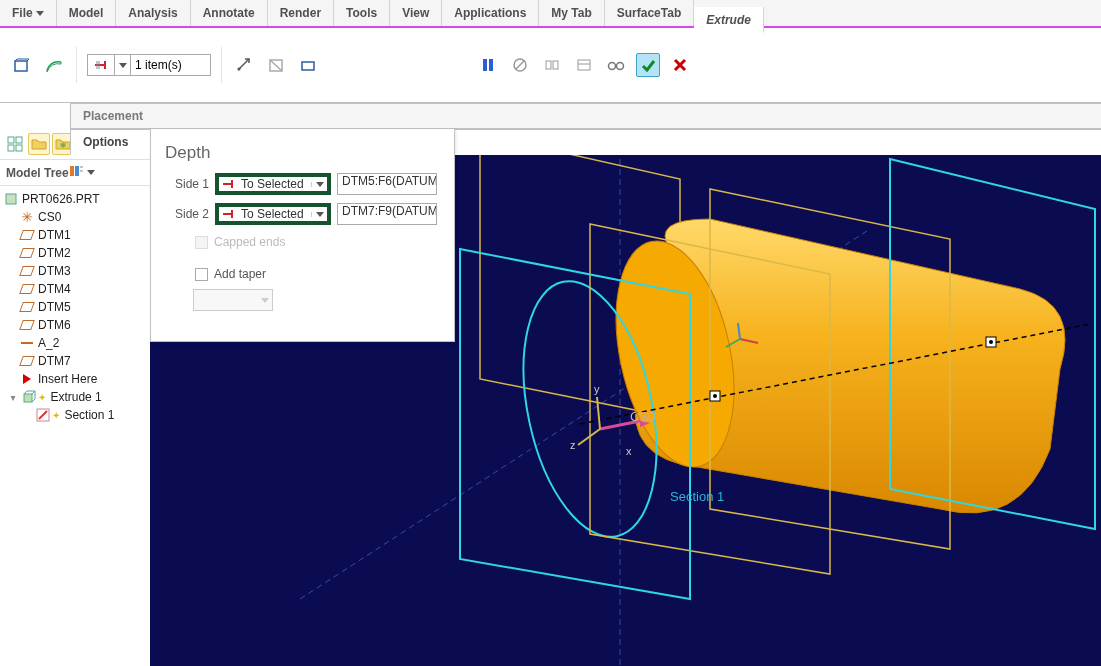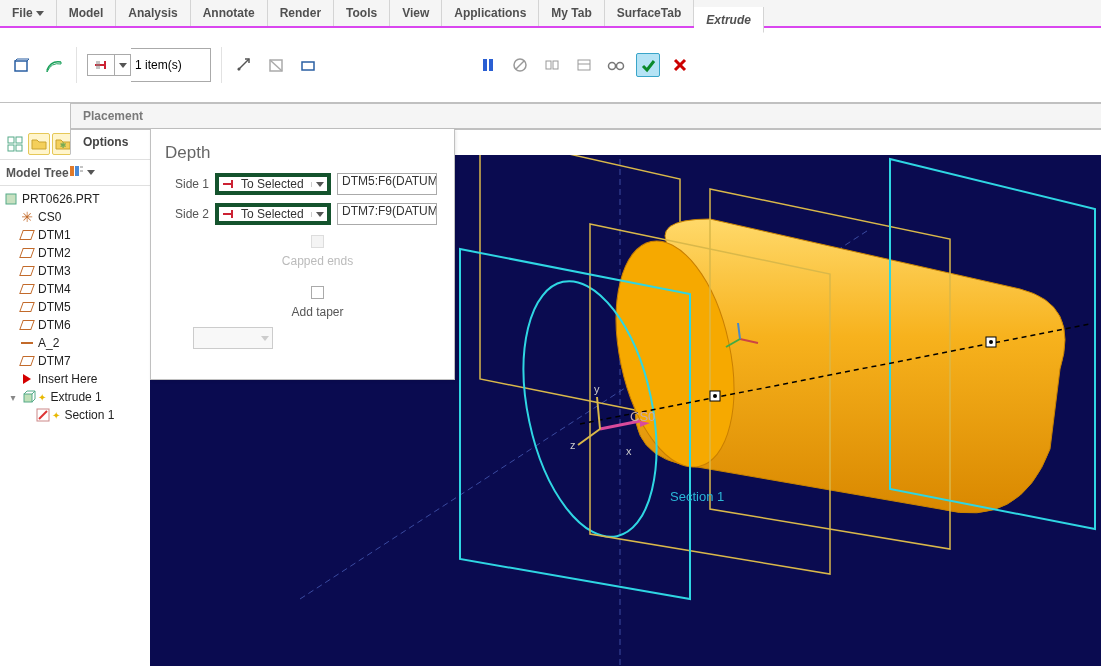--- a/index.html
+++ b/index.html
@@ -11,21 +11,21 @@
   .menubar .tab.file { display: flex; align-items: center; gap: 3px; }
   .menubar .tab.active { background: #fff; font-style: italic; border-bottom: 1px solid #fff; position: relative; top: 7px; }
   .caret-down { width: 0; height: 0; border-left: 4px solid transparent; border-right: 4px solid transparent; border-top: 5px solid #555; }
   
   
   .ribbon { height: 75px; border-bottom: 1px solid #c0c0c0; display: flex; align-items: center; padding: 0 10px; gap: 8px; background: #fff; }
   .sep { width: 1px; height: 36px; background: #e2e2e2; margin: 0 2px; }
   .btn { width: 24px; height: 24px; display: flex; align-items: center; justify-content: center; border-radius: 2px; cursor: pointer; }
   .select-group { display: flex; align-items: center; gap: 0; }
   .sel-icon { width: 28px; height: 22px; border: 1px solid #aaa; display: flex; align-items: center; justify-content: center; background: #fff; }
-  .sel-input { width: 80px; height: 34px; border: 1px solid #aaa; border-left: none; padding: 8px 4px; font-size: 12px; }
+  .sel-input { width: 80px; height: 22px; border: 1px solid #aaa; border-left: none; padding: 8px 4px; font-size: 12px; }
   .depth-icon svg { display: block; }
   .ribbon .btn.active { background: #b5e3f5; border: 1px solid #39a5c9; }
   
   
   .subtabs { display: flex; height: 26px; background: #fff; border-bottom: 0; margin-left: 70px; flex-direction: column; }
   .subtabs .stab { padding: 5px 12px; border: 1px solid #c0c0c0; color: #7a7a7a; font-weight: bold; cursor: pointer; font-size: 12px; background: #f5f5f5; margin-right: -1px; }
   .subtabs .stab.active { background: #fff; color: #444; border-bottom: 1px solid #fff; position: relative; z-index: 2; }
   
   
   .main { display: flex; height: calc(666px - 28px - 75px - 26px); position: relative; }
@@ -53,21 +53,21 @@
   
   .options-panel { position: absolute; left: 150px; top: 0; width: 305px; background: #fff; border: 1px solid #c0c0c0; border-top: none; padding: 14px 14px 30px; z-index: 5; box-shadow: 1px 1px 3px rgba(0,0,0,0.1); }
   .opt-title { color: #666; margin-bottom: 10px; font-size: 17px; }
   .opt-row { display: flex; align-items: center; gap: 6px; margin-bottom: 8px; }
   .opt-label { width: 44px; text-align: right; color: #555; font-size: 12px; }
   .opt-select { display: flex; align-items: center; border: 4px solid #14532d; height: 22px; width: 116px; background: #fff; }
   .opt-select .si { width: 20px; display: flex; align-items: center; justify-content: center; }
   .opt-select .sv { flex: 1; padding: 0 2px; font-size: 12px; }
   .opt-select .sa { width: 16px; border-left: 1px solid #ccc; display: flex; align-items: center; justify-content: center; }
   .opt-input { width: 100px; height: 22px; border: 1px solid #aaa; padding: 0 4px; font-size: 12px; overflow: hidden; white-space: nowrap; }
-  .chk-row { display: flex; align-items: center; gap: 6px; margin: 10px 0 0 30px; color: #888; font-size: 12px; flex-direction: column; }
+  .chk-row { display: flex; align-items: center; gap: 6px; margin: 10px 0 0 30px; color: #888; font-size: 12px; }
   .chk { width: 13px; height: 13px; border: 1px solid #aaa; background: #fff; }
   .chk.disabled { background: #f4f4f4; border-color: #ddd; }
   .taper-input { margin: 8px 0 0 28px; width: 80px; height: 22px; border: 1px solid #ccc; background: #f8f8f8; position: relative; }
   .taper-input::after { content: ""; position: absolute; right: 3px; top: 8px; width: 0; height: 0; border-left: 4px solid transparent; border-right: 4px solid transparent; border-top: 5px solid #ccc; }
   
   
   .viewport { flex: 1; background: #0a0b50; position: relative; overflow: hidden; }
   .viewport svg { position: absolute; left: 0; top: 0; }
   .viewport .label3d { position: absolute; color: #2bb6d6; font-size: 13px; }
 </style>

